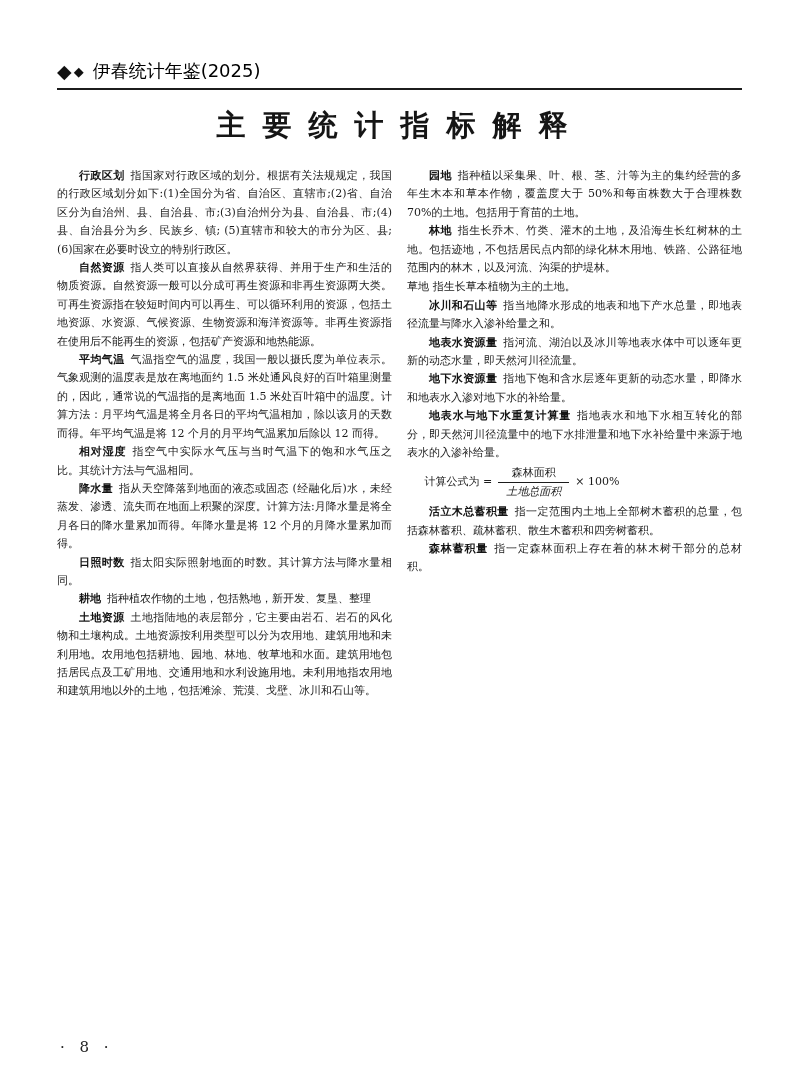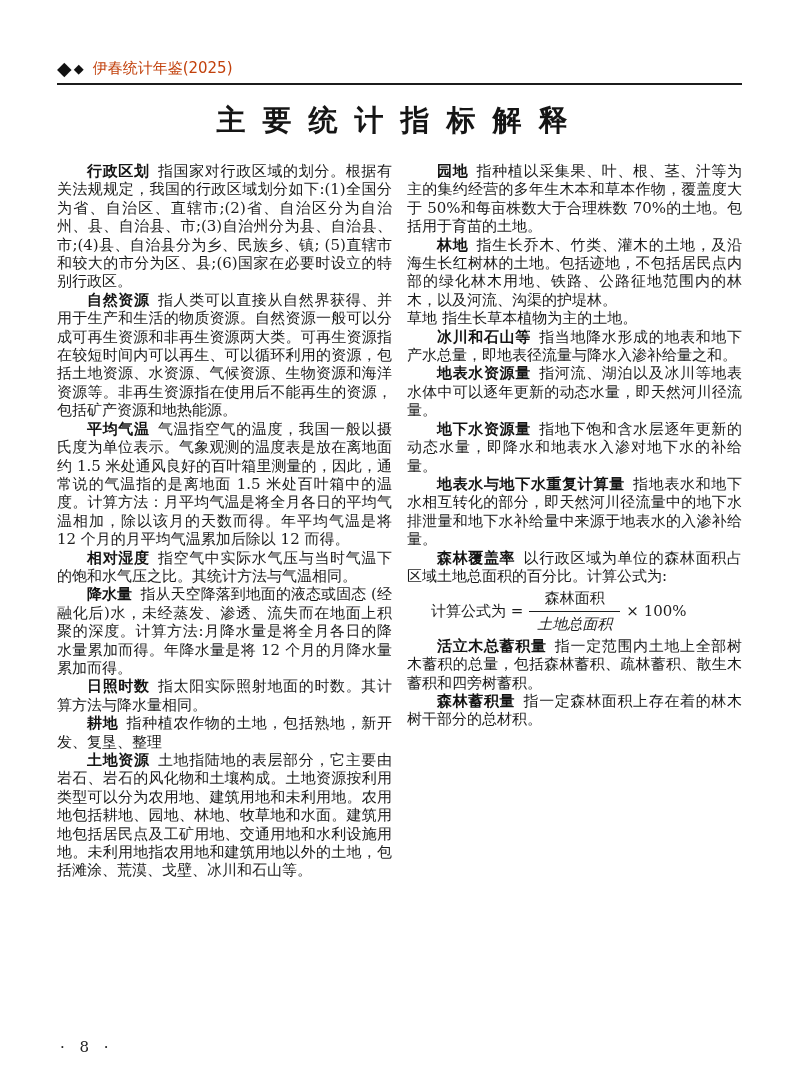--- a/index.html
+++ b/index.html
@@ -19,43 +19,43 @@
     padding-top: 59px;
     padding-bottom: 5px;
     border-bottom: 2px solid #1c1c1c;
     display: flex;
     align-items: center;
   }
   .diamond-lg { font-size: 19px; line-height: 1; color: #111; font-family: "DejaVu Sans", sans-serif; }
   .diamond-sm { font-size: 13px; line-height: 1; color: #111; margin-left: 2px; font-family: "DejaVu Sans", sans-serif; }
   .brand {
     margin-left: 9px;
-    font-size: 15px;
-    color: #c2410c;
+    font-size: 18px;
+    color: #000000;
     font-family: "DejaVu Sans", "Liberation Sans", sans-serif;
   }
   .doc-title {
     margin-top: 16px;
     text-align: center;
     font-size: 29px;
     font-weight: 700;
     letter-spacing: 17px;
     padding-left: 8px; 
     color: #151515;
     font-family: "DejaVu Sans", "Liberation Sans", sans-serif;
   }
   .columns {
     display: flex;
     gap: 15px;
     margin: 21px 51px 0 57px;
   }
   .col {
     width: 335px;
     flex: 0 0 335px;
-    font-size: 15px;
+    font-size: 11px;
     line-height: 18.4px;
     text-align: justify;
   }
   .para { text-indent: 2em; }
   .para.no-indent { text-indent: 0; }
   .term {
     font-family: "DejaVu Sans", "Liberation Sans", sans-serif;
     font-weight: 700;
     margin-right: 0.55em;
     color: #141414;
@@ -115,21 +115,20 @@
         <p class="para"><span class="term">土地资源</span><span>土地指陆地的表层部分，它主要由岩石、岩石的风化物和土壤构成。土地资源按利用类型可以分为农用地、建筑用地和未利用地。农用地包括耕地、园地、林地、牧草地和水面。建筑用地包括居民点及工矿用地、交通用地和水利设施用地。未利用地指农用地和建筑用地以外的土地，包括滩涂、荒漠、戈壁、冰川和石山等。</span></p>
       </div>
     <div class="col">
         <p class="para"><span class="term">园地</span><span>指种植以采集果、叶、根、茎、汁等为主的集约经营的多年生木本和草本作物，覆盖度大于 50%和每亩株数大于合理株数 70%的土地。包括用于育苗的土地。</span></p>
         <p class="para"><span class="term">林地</span><span>指生长乔木、竹类、灌木的土地，及沿海生长红树林的土地。包括迹地，不包括居民点内部的绿化林木用地、铁路、公路征地范围内的林木，以及河流、沟渠的护堤林。</span></p>
         <p class="para no-indent"><span class="term plain">草地</span><span>指生长草本植物为主的土地。</span></p>
         <p class="para"><span class="term">冰川和石山等</span><span>指当地降水形成的地表和地下产水总量，即地表径流量与降水入渗补给量之和。</span></p>
         <p class="para"><span class="term">地表水资源量</span><span>指河流、湖泊以及冰川等地表水体中可以逐年更新的动态水量，即天然河川径流量。</span></p>
         <p class="para"><span class="term">地下水资源量</span><span>指地下饱和含水层逐年更新的动态水量，即降水和地表水入渗对地下水的补给量。</span></p>
         <p class="para"><span class="term">地表水与地下水重复计算量</span><span>指地表水和地下水相互转化的部分，即天然河川径流量中的地下水排泄量和地下水补给量中来源于地表水的入渗补给量。</span></p>
-        <p class="para"><span class="term">森林覆盖率</span><span>以行政区域为单位的森林面积占区域土地总面积的百分比。计算公式为:</span></p>
         <div class="formula">
           <span class="f-lhs">计算公式为 =</span>
           <span class="frac">
             <span class="num">森林面积</span>
             <span class="den">土地总面积</span>
           </span>
           <span class="f-rhs">× 100%</span>
         </div>
         <p class="para"><span class="term">活立木总蓄积量</span><span>指一定范围内土地上全部树木蓄积的总量，包括森林蓄积、疏林蓄积、散生木蓄积和四旁树蓄积。</span></p>
         <p class="para"><span class="term">森林蓄积量</span><span>指一定森林面积上存在着的林木树干部分的总材积。</span></p>

